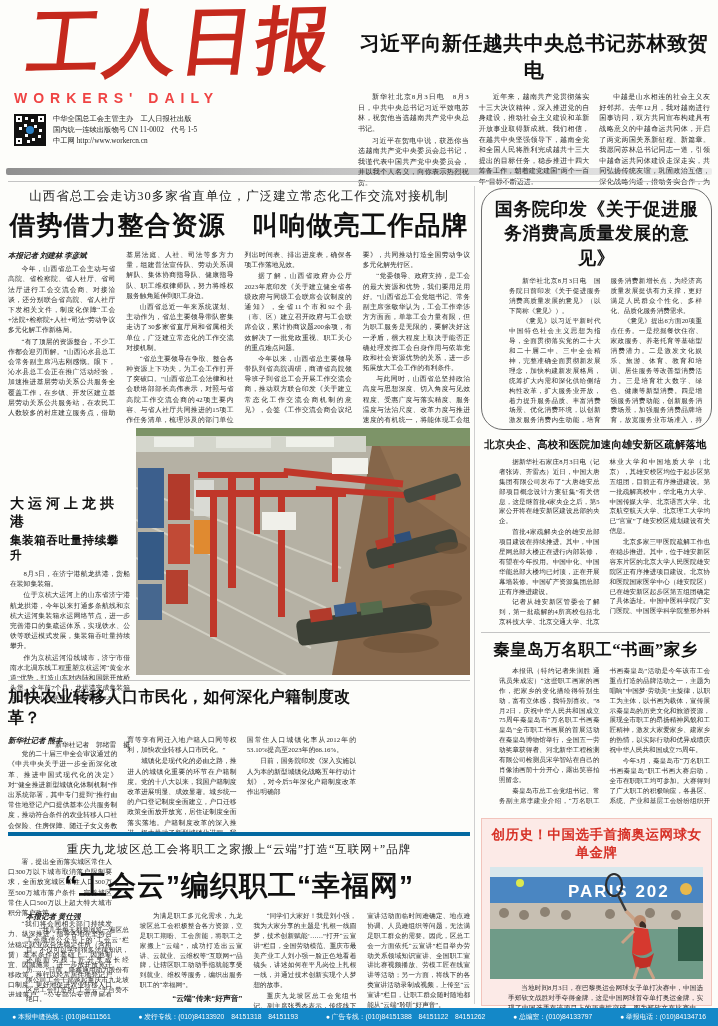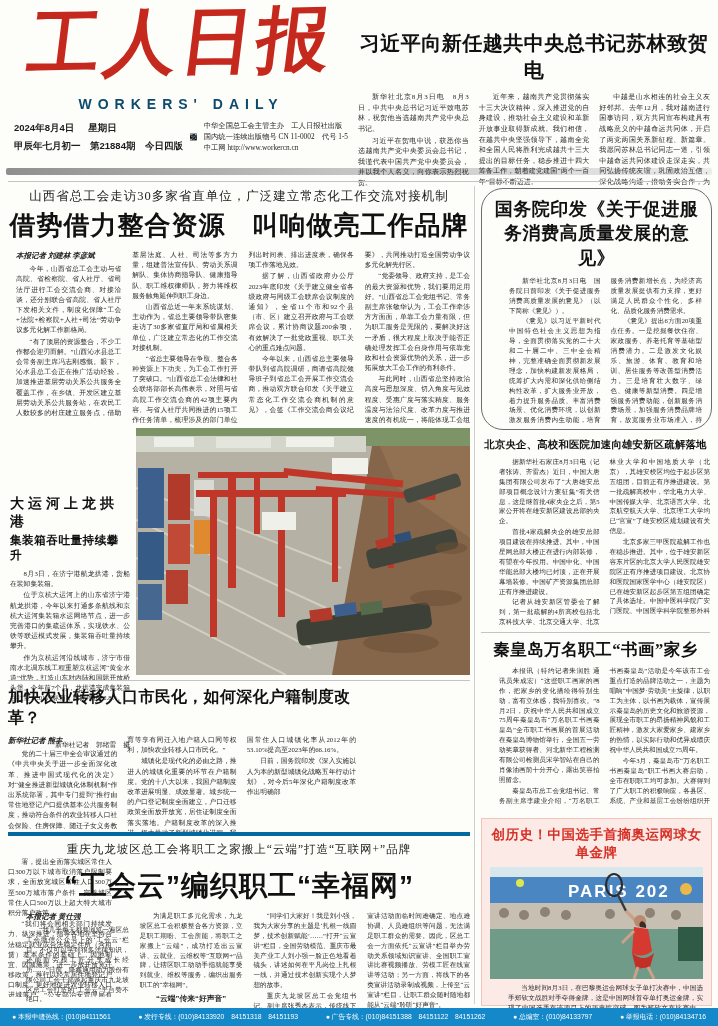--- a/index.html
+++ b/index.html
@@ -3,43 +3,43 @@
 <meta charset="utf-8">
 <style>
   html,body{margin:0;padding:0;background:#e9e9e9;}
   .page{position:relative;width:718px;height:1026px;margin:0 auto;background:#fdfdfa;overflow:hidden;
         font-family:"Liberation Serif",serif;color:#1c1c1c;}
   .abs{position:absolute;}
 
   
   .logo{font-family:"Liberation Serif",serif;font-weight:bold;color:#c5291d;font-size:72px;line-height:1.08;
         text-align:center;transform:skewX(-8deg) rotate(-1deg);letter-spacing:4px;}
-  .logo-en{text-align:center;font-family:"Liberation Sans",sans-serif;font-weight:bold;font-size:14px;
-        letter-spacing:6px;color:#0c4a6e;margin-top:14px;}
+  .logo-en{text-align:left;font-family:"Liberation Sans",sans-serif;font-weight:bold;font-size:14px;
+        letter-spacing:6px;color:#ef4444;margin-top:8px;}
   .mast-meta{display:flex;align-items:center;gap:7px;margin-top:7px;}
   .mast-dates{font-family:"Liberation Sans",sans-serif;font-weight:bold;font-size:9.5px;line-height:1.9;white-space:nowrap;}
   .mast-dates .sp{display:inline-block;width:14px;}
   .pub-lines{font-size:7.3px;line-height:1.55;white-space:nowrap;}
   .gray-bar{background:linear-gradient(90deg,#8f8f8f,#c2c2c2 45%,#ececec);border-radius:2px;}
 
   
   .kicker{text-align:center;font-size:12.5px;letter-spacing:1px;color:#222;}
   .headline-sans{font-family:"Liberation Sans",sans-serif;font-weight:bold;text-align:center;color:#111;}
   .headline-serif{font-family:"Liberation Serif",serif;font-weight:bold;text-align:center;color:#111;}
   .byline{font-size:7.5px;font-weight:bold;font-style:italic;margin:0 0 3px 0;color:#222;}
   .body-text{text-align:justify;color:#2a2a2a;overflow:hidden;column-fill:auto;}
   .body-text p{margin:0 0 1px 0;text-indent:2em;}
   .fs70{font-size:7px;line-height:1.52;}
   .fs68{font-size:6.8px;line-height:1.5;}
   .fs66{font-size:6.6px;line-height:1.5;margin-left:18px;}
   .cols-2{columns:2;column-gap:10px;}
   .cols-3{columns:3;column-gap:10px;}
   .cols-4{columns:4;column-gap:11px;}
   .plist{display:contents;}
-  .sub-h{font-family:"Liberation Sans",sans-serif;font-weight:bold;text-align:center;font-size:7.8px;
+  .sub-h{font-family:"Liberation Sans",sans-serif;font-weight:bold;text-align:right;font-size:7.8px;
          margin:3px 0;text-indent:0;break-inside:avoid;}
   .credit{font-size:6.8px;text-align:right;margin-top:3px;color:#2a2a2a;}
 
   .rule-h{border-top:1px solid #c4c4c4;}
   .rule-v{border-left:1px solid #cfcfcf;}
 
   .state-box{border:1.5px solid #6d6d6d;padding:8px 9px;background:#fdfdfa;}
   .pink-box{background:#fceae7;border:1px solid #f2c4bc;padding:7px 8px;}
   .pink-h{color:#d63127;font-family:"Liberation Sans",sans-serif;font-weight:bold;font-size:13.5px;
           text-align:center;letter-spacing:.5px;margin-bottom:5px;}
@@ -54,24 +54,20 @@
 </style>
 </head>
 <body>
 
 <div class="page">
 
   <div class="abs" style="left:14px;top:4px;width:334px;">
     <div class="logo">工人日报</div>
     <div class="logo-en">WORKERS'  DAILY</div>
     <div class="mast-meta">
-      <div class="mast-dates">
-        <div><span>2024年8月4日</span><span class="sp"></span><span>星期日</span></div>
-        <div><span>甲辰年七月初一</span>　<span>第21884期</span>　<span>今日四版</span></div>
-      </div>
       <svg width="32" height="32" viewBox="0 0 32 32">
         <rect width="32" height="32" fill="#111"></rect>
         <rect x="2" y="2" width="6" height="6" fill="#fff"></rect>
           <rect x="24" y="2" width="6" height="6" fill="#fff"></rect>
         <rect x="2" y="24" width="6" height="6" fill="#fff"></rect>
           <rect x="4" y="4" width="2" height="2" fill="#111"></rect>
         <rect x="26" y="4" width="2" height="2" fill="#111"></rect>
           <rect x="4" y="26" width="2" height="2" fill="#111"></rect>
         <rect x="11" y="3" width="3" height="3" fill="#fff"></rect>
           <rect x="17" y="5" width="3" height="3" fill="#fff"></rect>
@@ -99,21 +95,21 @@
     <div class="body-text cols-3 fs70" style="height:98px;margin-top:8px;">
       <div class="plist"><p>新华社北京8月3日电　8月3日，中共中央总书记习近平致电苏林，祝贺他当选越南共产党中央总书记。</p><p>习近平在贺电中说，获悉你当选越南共产党中央委员会总书记，我谨代表中国共产党中央委员会，并以我个人名义，向你表示热烈祝贺。</p><p>近年来，越南共产党贯彻落实十三大决议精神，深入推进党的自身建设，推动社会主义建设和革新开放事业取得新成就。我们相信，在越共中央坚强领导下，越南全党和全国人民将胜利完成越共十三大提出的目标任务，稳步推进十四大筹备工作，朝着建党建国“两个一百年”目标不断迈进。</p><p>中越是山水相连的社会主义友好邻邦。去年12月，我对越南进行国事访问，双方共同宣布构建具有战略意义的中越命运共同体，开启了两党两国关系新征程、新篇章。我愿同苏林总书记同志一道，引领中越命运共同体建设走深走实，共同弘扬传统友谊，巩固政治互信，深化战略沟通，推动务实合作，为两国人民带来更多福祉，为人类和平与进步事业作出积极贡献。</p></div>
     </div>
   </div>
 
   <div class="abs rule-h" style="left:8px;top:181px;width:702px;"></div>
 
   <div class="abs" style="left:8px;top:188px;width:462px;">
     <div class="kicker">山西省总工会走访30多家省直单位，广泛建立常态化工作交流对接机制</div>
     <div class="headline-sans" style="font-size:26px;letter-spacing:1px;margin-top:3px;">借势借力整合资源　叫响做亮工作品牌</div>
-    <div class="body-text cols-4 fs68" style="height:176px;margin-top:7px;margin-left:8px;">
+    <div class="body-text cols-4 fs68" style="height:176px;margin-top:7px;">
       <div class="byline">本报记者 刘建林 李彦斌</div>
       <div class="plist"><p>今年，山西省总工会主动与省高院、省检察院、省人社厅、省司法厅进行工会交流会商、对接洽谈，还分别联合省高院、省人社厅下发相关文件，制度化保障“工会+法院+检察院+人社+司法”劳动争议多元化解工作新格局。</p><p>“有了顶层的资源整合，不少工作都会迎刃而解。”山西沁水县总工会常务副主席冯志刚感慨。眼下，沁水县总工会正在推广活动经验，加速推进基层劳动关系公共服务全覆盖工作，在乡镇、开发区建立基层劳动关系公共服务站，在农民工人数较多的村庄建立服务点，借助基层法庭、人社、司法等多方力量，组建普法宣传队、劳动关系调解队、集体协商指导队、健康指导队、职工维权律师队，努力将维权服务触角延伸到职工身边。</p><p>山西省总近一年来系统谋划、主动作为，省总主要领导带队密集走访了30多家省直厅局和省属相关单位，广泛建立常态化的工作交流对接机制。</p><p>“省总主要领导在争取、整合各种资源上下功夫，为工会工作打开了突破口。”山西省总工会法律和社会联络部部长高伟表示，对照与省高院工作交流会商的42项主要内容、与省人社厅共同推进的15项工作任务清单，梳理涉及的部门单位列出时间表、排出进度表，确保各项工作落地见效。</p><p>据了解，山西省政府办公厅2023年底印发《关于建立健全省各级政府与同级工会联席会议制度的通知》，全省11个市和92个县（市、区）建立召开政府与工会联席会议，累计协商议题200余项，有效解决了一批党政重视、职工关心的重点难点问题。</p><p>今年以来，山西省总主要领导带队到省高院调研，商请省高院领导班子到省总工会开展工作交流会商，推动双方联合印发《关于建立常态化工作交流会商机制的意见》，会签《工作交流会商会议纪要》，共同推动打造全国劳动争议多元化解先行区。</p><p>“党委领导、政府支持，是工会的最大资源和优势，我们要用足用好。”山西省总工会党组书记、常务副主席张敏华认为，工会工作牵涉方方面面，单靠工会力量有限，但为职工服务是无限的，要解决好这一矛盾，很大程度上取决于能否正确处理发挥工会自身作用与依靠党政和社会资源优势的关系，进一步拓展放大工会工作的有利条件。</p><p>与此同时，山西省总坚持政治高度与思想深度、切入角度与见效程度、受惠广度与落实精度、服务温度与法治尺度、改革力度与推进速度的有机统一，将能体现工会组织枢纽作用的工作凝练为“十大工程”，推动“十大行动”叫响做亮，成为党政支持、社会参与、职工欢迎的工会工作品牌。</p></div>
     </div>
   </div>
 
   <div class="abs rule-v" style="left:474px;top:186px;height:818px;"></div>
 
   <div class="abs state-box" style="left:481px;top:188px;width:211px;height:224px;border-radius:22px;">
     <div class="headline-serif" style="font-size:18px;line-height:1.35;letter-spacing:.5px;">国务院印发《关于促进服务消费高质量发展的意见》</div>
     <div class="body-text cols-2 fs66" style="height:158px;margin-top:6px;">

